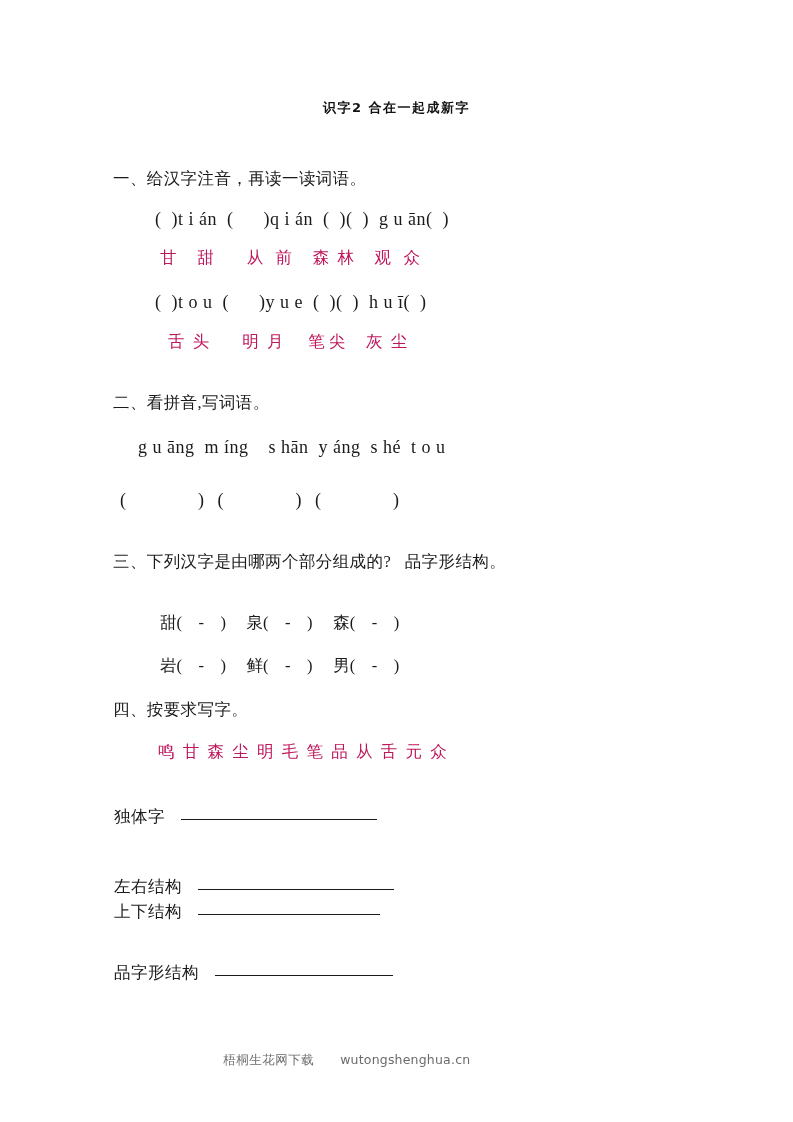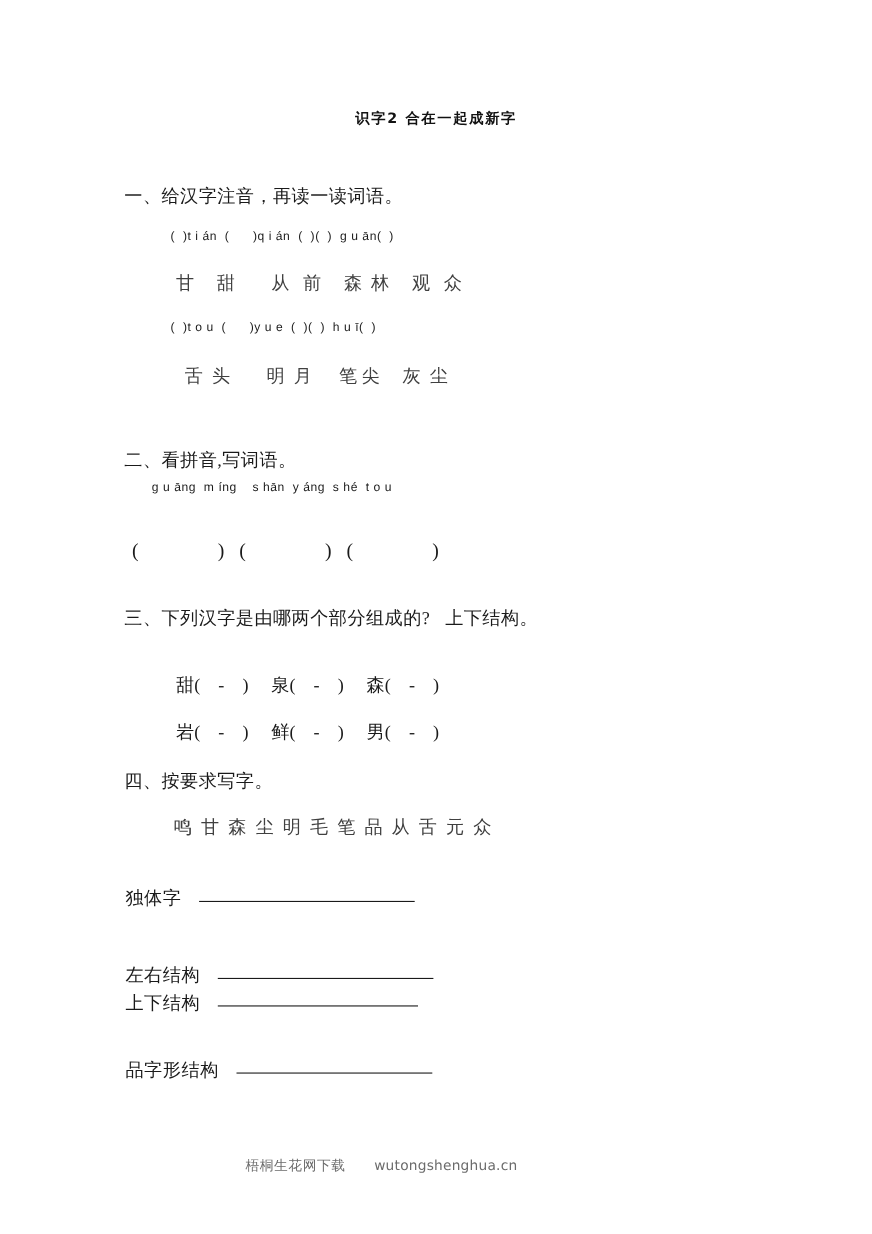--- a/index.html
+++ b/index.html
@@ -44,33 +44,33 @@
     font-size: 16.5px;
     letter-spacing: 0.4px;
     white-space: pre;
     color: #1a1a1a;
     text-align: right;
   }
 
   
   .pinyin-row {
     position: absolute;
-    font-family: Liberation Sans, sans-serif;
-    font-size: 11px;
+    font-family: Liberation Serif, serif;
+    font-size: 18px;
     white-space: pre;
     color: #1a1a1a;
     letter-spacing: 0.5px;
   }
 
   
   .hanzi-row {
     position: absolute;
     font-size: 16.5px;
     white-space: pre;
-    color: #404040;
+    color: #be185d;
   }
 
   
   .paren-row {
     position: absolute;
     font-size: 18px;
     white-space: pre;
     font-family: "Liberation Serif", serif;
     color: #1a1a1a;
   }
@@ -136,27 +136,27 @@
   <div class="sec-heading" style="top:168px;">一、给汉字注音，再读一读词语。</div>
 
   <div class="pinyin-row" style="left:155px; top:209px;">(  )t i án  (      )q i án  (  )(  )  g u ān(  )</div>
 
   <div class="hanzi-row" style="left:160px; top:247px;">甘     甜        从   前     森  林     观   众</div>
 
   <div class="pinyin-row" style="left:155px; top:292px;">(  )t o u  (      )y u e  (  )(  )  h u ī(  )</div>
 
   <div class="hanzi-row" style="left:168px; top:331px;">舌  头        明  月      笔 尖     灰  尘</div>
 
-  <div class="sec-heading" style="top:408px;">二、看拼音,写词语。</div>
+  <div class="sec-heading" style="top:392px;">二、看拼音,写词语。</div>
 
   <div class="pinyin-row" style="left:138px; top:437px;">g u āng  m íng    s hān  y áng  s hé  t o u</div>
 
   <div class="paren-row" style="left:120px; top:490px;">(                )   (                )   (                )</div>
 
-  <div class="sec-heading" style="top:551px;">三、下列汉字是由哪两个部分组成的?   上下结构。</div>
+  <div class="sec-heading" style="top:551px;">三、下列汉字是由哪两个部分组成的?   品字形结构。</div>
 
   <div class="decomp-row" style="left:160px; top:612px;">甜(    -    )     泉(    -    )     森(    -    )</div>
 
   <div class="decomp-row" style="left:160px; top:655px;">岩(    -    )     鲜(    -    )     男(    -    )</div>
 
   <div class="sec-heading" style="top:699px;">四、按要求写字。</div>
 
   <div class="hanzi-row" style="left:158px; top:741px;">鸣  甘  森  尘  明  毛  笔  品  从  舌  元  众</div>
 
   <div class="blank-row" style="top:806px;">

